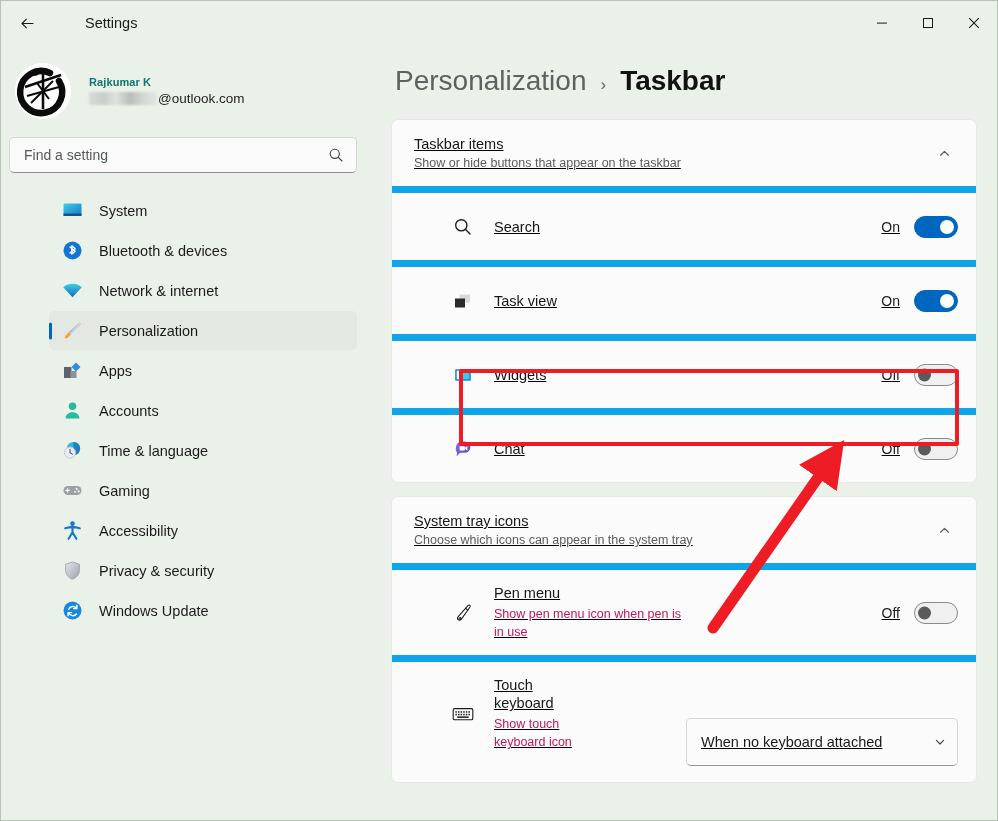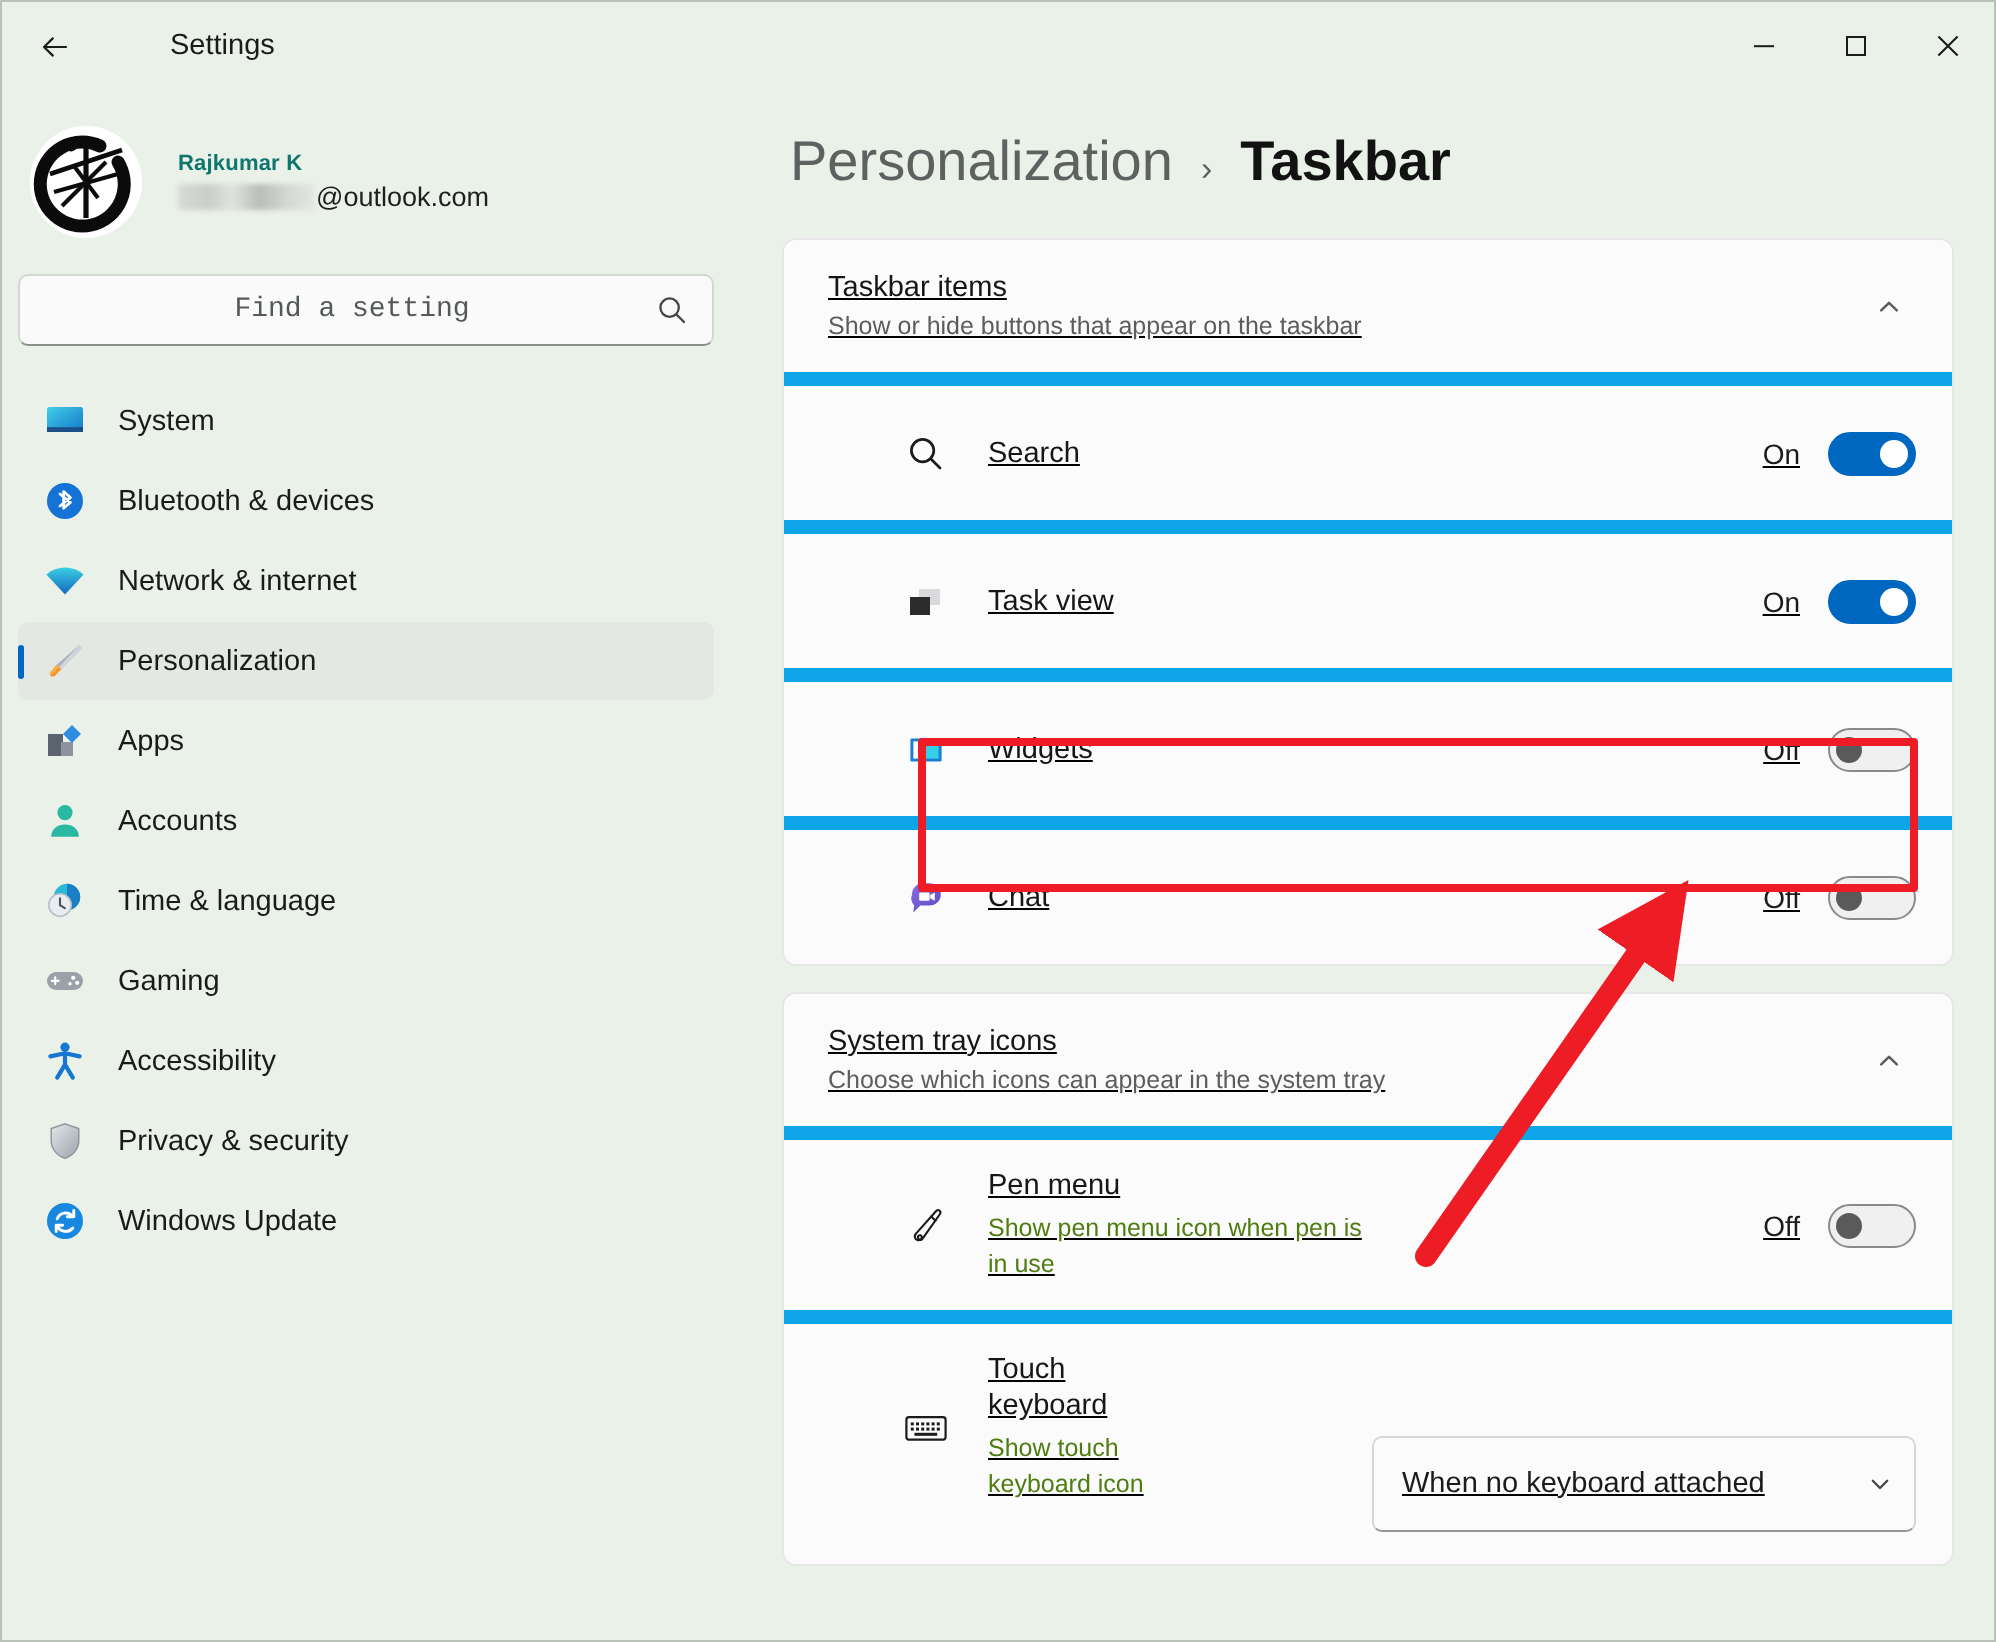--- a/index.html
+++ b/index.html
@@ -68,25 +68,25 @@
   .search-wrap { padding: 0 0 0 8px; }
   .search-box {
     height: 36px; background: #f9faf9;
     border: 1px solid #d2d7d1; border-bottom: 1px solid #8c908b;
     border-radius: 5px;
     display: flex; align-items: center;
     padding: 0 12px 0 14px;
   }
   .search-box input {
     flex: 1; border: none; outline: none; background: transparent;
-    font-family: Liberation Mono, monospace;
-    font-size: 14px; color: #404040; text-align: center;
+    font-family: Liberation Sans, sans-serif;
+    font-size: 14px; color: #404040;
   }
   .search-box input::placeholder { color: #53595a; }
-  .nav { margin-top: 18px; padding-left: 8px; }
+  .nav { margin-top: 18px; padding-left: 8px; margin-left: 40px; }
   .nav-item {
     height: 39px; display: flex; align-items: center;
     border-radius: 5px; padding-left: 12px;
     cursor: pointer; position: relative; margin-bottom: 1px;
   }
   .nav-item.active { background: #e4e8e3; }
   .nav-item.active::before {
     content: ""; position: absolute; left: 0; top: 50%;
     transform: translateY(-50%);
     width: 3px; height: 17px; background: #0067c0; border-radius: 2px;
@@ -136,21 +136,21 @@
     min-height: 74px;
     cursor: pointer;
   }
   .row-ico {
     width: 26px; height: 26px; flex: 0 0 26px;
     margin: 0 18px 0 36px;
     display: flex; align-items: center; justify-content: center;
   }
   .row-text { flex: 1; padding: 14px 0; }
   .row-title { font-size: 14.5px; color: #161616; }
-  .row-sub { font-size: 12.5px; color: #4d7c0f; margin-top: 3px; line-height: 1.45; max-width: 190px; }
+  .row-sub { font-size: 12.5px; color: #be185d; margin-top: 3px; line-height: 1.45; max-width: 190px; }
   .row-state { font-size: 14px; color: #1b1b1b; margin-right: 14px; }
 
   .toggle {
     width: 44px; height: 22px; border-radius: 11px;
     position: relative; flex: 0 0 44px; cursor: pointer;
   }
   .toggle.on { background: #0067c0; border: 1px solid #0067c0; }
   .toggle.off { background: #f0f0f0; border: 1px solid #89898b; }
   .knob { position: absolute; top: 50%; transform: translateY(-50%); border-radius: 50%; }
   .toggle.on .knob { right: 3px; width: 14px; height: 14px; background: #fff; }

